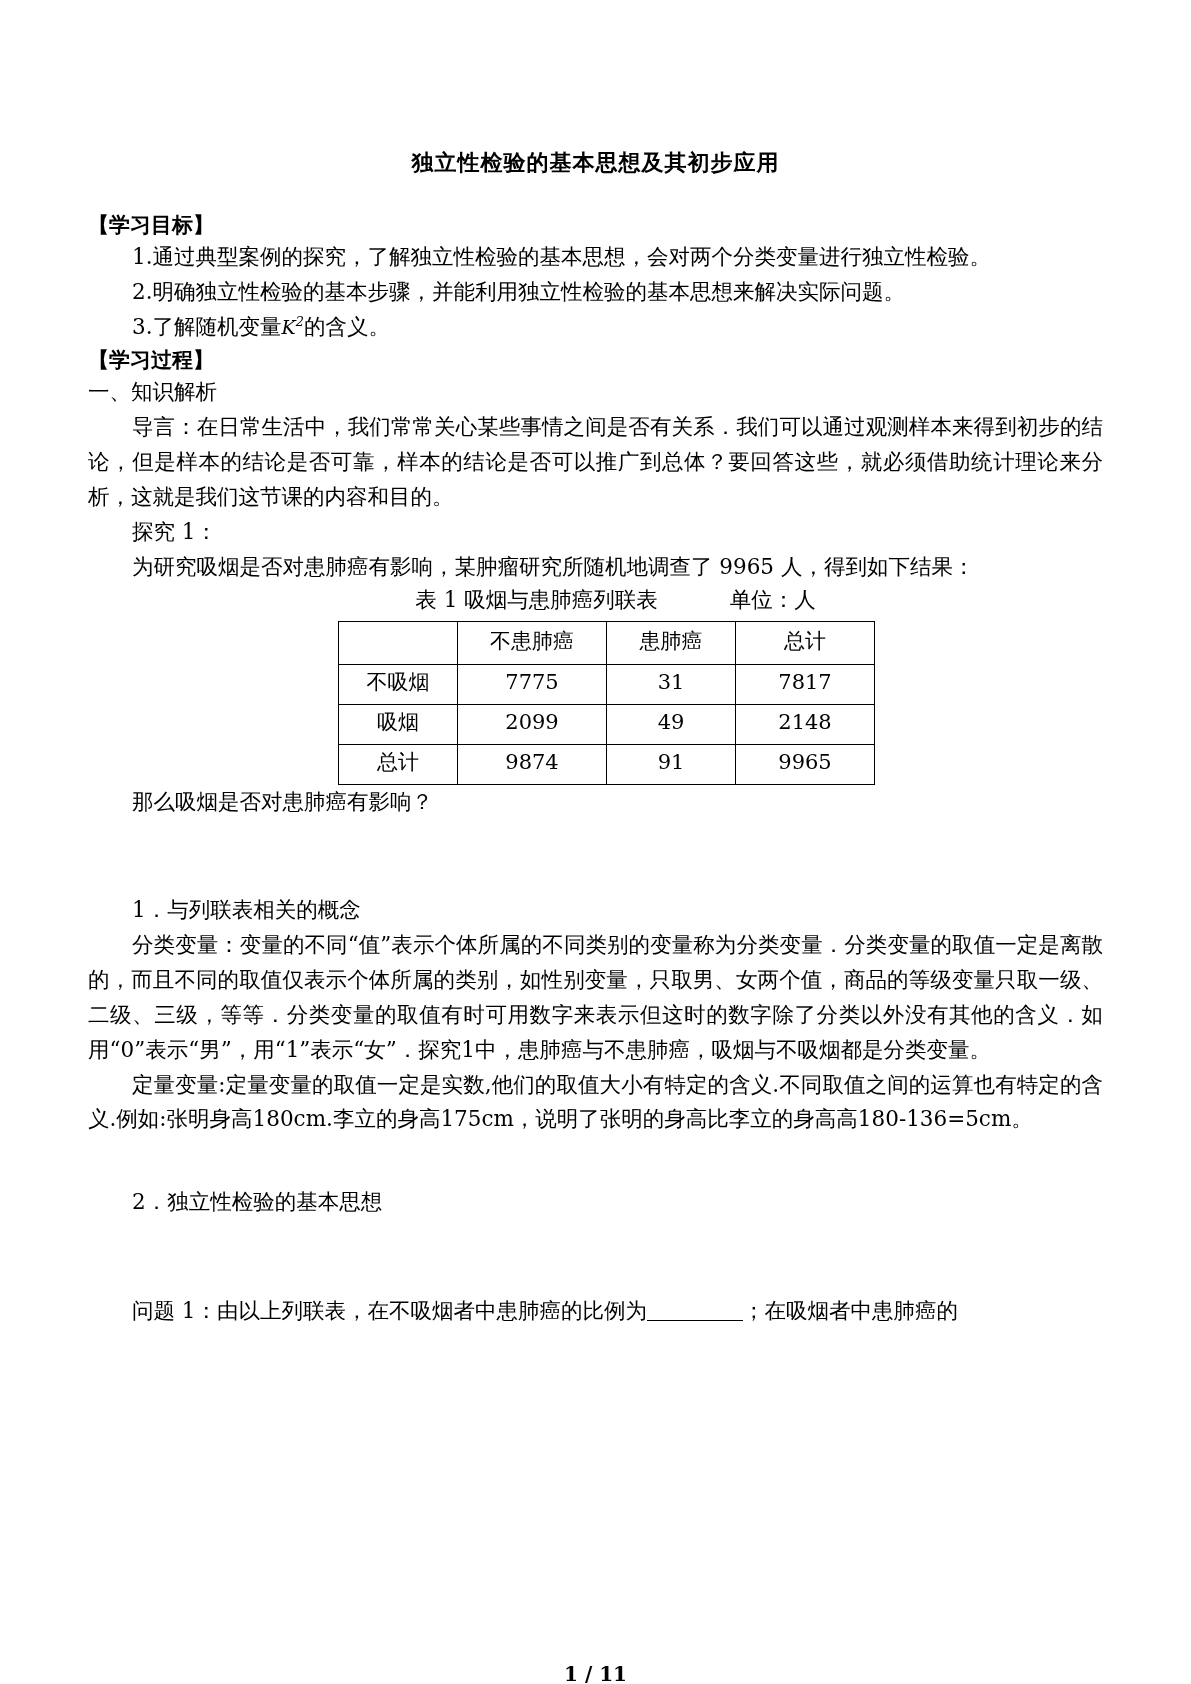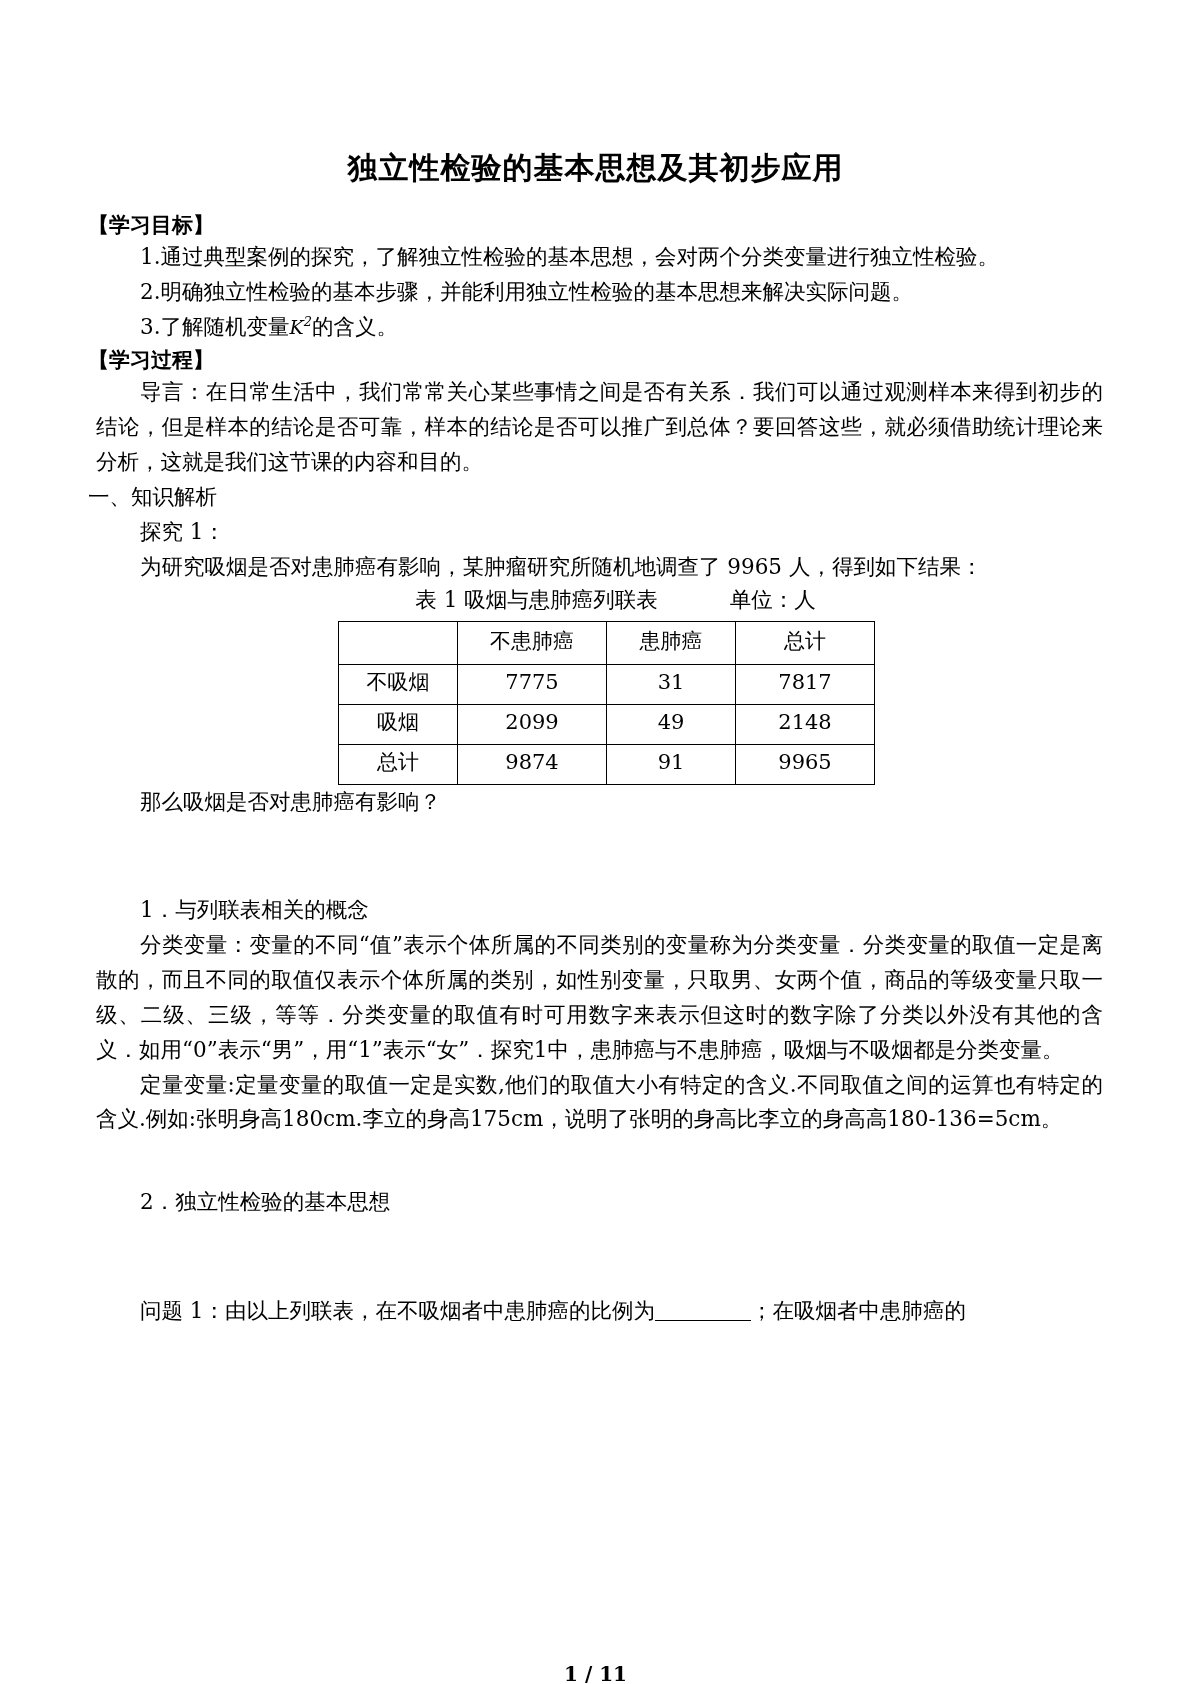--- a/index.html
+++ b/index.html
@@ -25,21 +25,21 @@
   .content {
     position: absolute;
     left: 88px;
     top: 0;
     width: 1015px;
   }
 
   
   .doc-title {
     text-align: center;
-    font-size: 30px;
+    font-size: 22px;
     font-weight: bold;
     letter-spacing: 1px;
     margin-top: 148px;
     margin-bottom: 0;
     line-height: 1.3;
     font-family: "DejaVu Serif", "Liberation Serif", serif;
   }
 
   
   .bracket-heading {
@@ -54,21 +54,20 @@
   .para {
     font-size: 21.5px;
     line-height: 1.62;
     margin: 0;
     text-align: justify;
     text-justify: inter-ideograph;
     letter-spacing: 0px;
   }
   .indent2 {
     text-indent: 44px;
-    margin-left: 8px;
   }
   .noindent {
     text-indent: 0;
   }
   .spacer-md { height: 26px; }
   .spacer-lg { height: 48px; }
   .spacer-xl { height: 62px; }
 
   
   .mathvar {
@@ -147,22 +146,22 @@
   <div class="content">
 
     <div class="spacer-xl"></div>
 
     <div class="bracket-heading">【学习目标】</div>
     <p class="para indent2">1.通过典型案例的探究，了解独立性检验的基本思想，会对两个分类变量进行独立性检验。</p>
     <p class="para indent2">2.明确独立性检验的基本步骤，并能利用独立性检验的基本思想来解决实际问题。</p>
     <p class="para indent2"><span>3.了解随机变量</span><span class="mathvar">K</span><span class="sup mathvar">2</span><span>的含义。</span></p>
 
     <div class="bracket-heading">【学习过程】</div>
+    <p class="para noindent">一、知识解析</p>
     <p class="para indent2">导言：在日常生活中，我们常常关心某些事情之间是否有关系．我们可以通过观测样本来得到初步的结论，但是样本的结论是否可靠，样本的结论是否可以推广到总体？要回答这些，就必须借助统计理论来分析，这就是我们这节课的内容和目的。</p>
-    <p class="para noindent">一、知识解析</p>
     <p class="para indent2">探究 1：</p>
     <p class="para indent2">为研究吸烟是否对患肺癌有影响，某肿瘤研究所随机地调查了 9965 人，得到如下结果：</p>
 
     <div class="table-caption">
       <span>表 1 吸烟与患肺癌列联表</span><span class="unit">单位：人</span>
     </div>
 
     <div class="table-wrap">
       <table class="contingency">
         <tbody>

